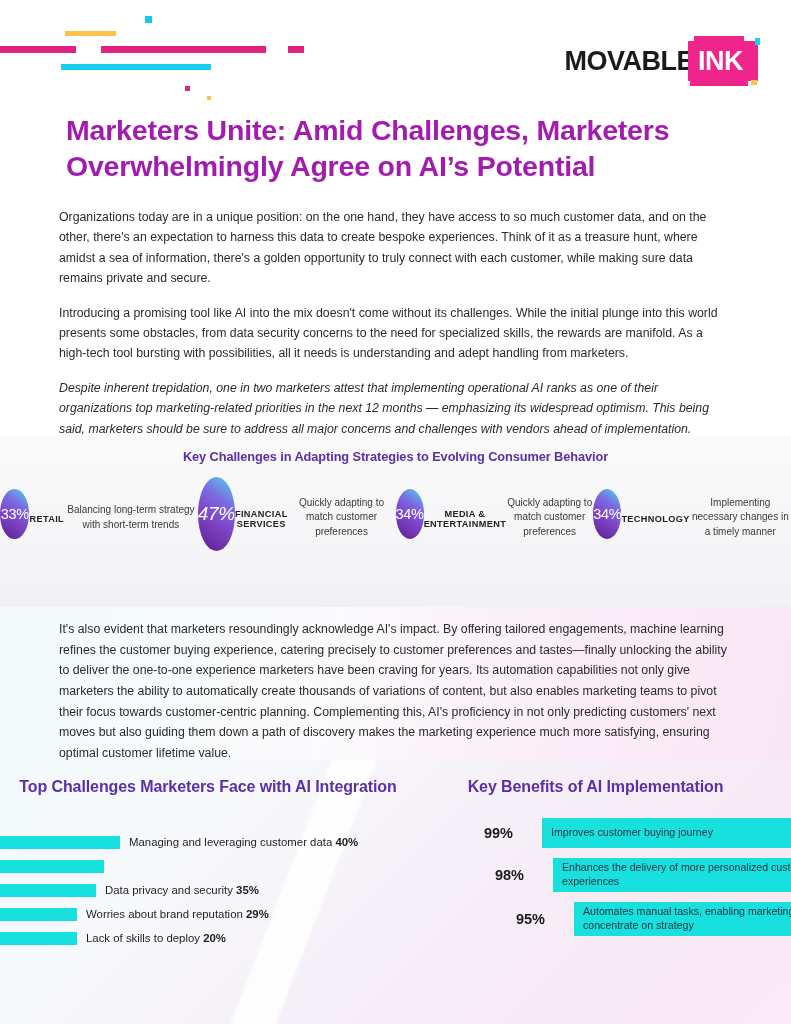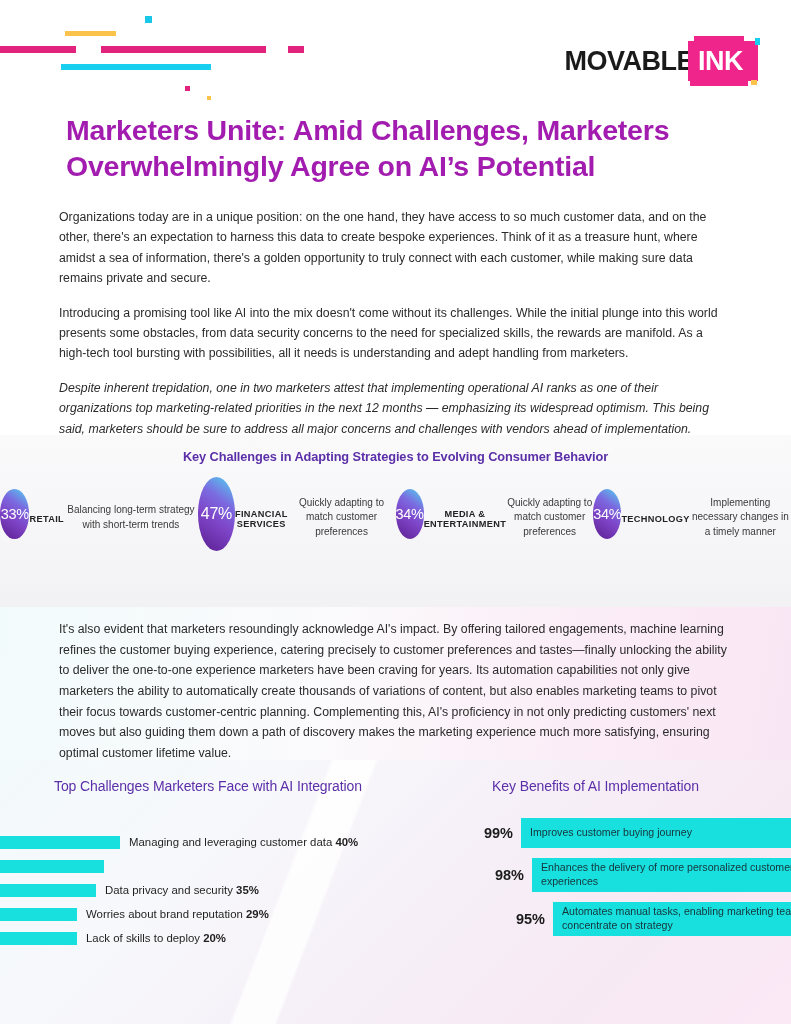--- a/index.html
+++ b/index.html
@@ -157,21 +157,21 @@
     display: flex;
     align-items: center;
     justify-content: center;
     background: linear-gradient(215deg, #4FD6F0 0%, #7B6BE0 32%, #7E45C8 58%, #5B1E8F 100%);
     color: #ffffff;
     font-family: "Liberation Sans", sans-serif;
     font-weight: 400;
     letter-spacing: -0.3px;
   }
   .bubble.sm { width: 50px; height: 50px; font-size: 14.5px; }
-  .bubble.lg { width: 74px; height: 74px; font-size: 16px; }
+  .bubble.lg { width: 74px; height: 74px; font-size: 19px; font-style: italic; }
   .bubble-pad-sm { height: 12px; }
   .bubble-pad-lg { height: 0px; }
   .circle-sector {
     margin-top: 10px;
     font-family: "Liberation Sans", sans-serif;
     font-weight: 700;
     font-size: 9.2px;
     letter-spacing: 0.35px;
     color: #222222;
     text-align: center;
@@ -218,22 +218,22 @@
     width: 42px; height: 420px;
     background: rgba(255,255,255,0.85);
     transform: rotate(21deg);
     transform-origin: top left;
     filter: blur(1px);
   }
 
   .chart-heading {
     position: absolute;
     font-family: "Liberation Sans", sans-serif;
-    font-weight: 400;
-    font-size: 14px;
+    font-weight: 700;
+    font-size: 16px;
     color: #5B2FA8;
     letter-spacing: -0.1px;
   }
   .chart-heading.left  { left: 0; top: 18px; width: 416px; text-align: center; }
   .chart-heading.right { left: 400px; top: 18px; width: 391px; text-align: center; }
 
   
   .lchart { position: absolute; left: 0; top: 70px; width: 420px; }
   .lrow {
     position: relative;
@@ -256,20 +256,21 @@
   }
   .llabel b { font-weight: 700; }
 
   
   .rchart { position: absolute; left: 400px; top: 58px; width: 391px; }
   .rrow {
     position: relative;
     display: flex;
     align-items: center;
     margin-bottom: 10px;
+    gap: 21px;
   }
   .rpct {
     font-family: "Liberation Sans", sans-serif;
     font-weight: 700;
     font-size: 14.5px;
     color: #1A1A1A;
     text-align: right;
     flex: 0 0 auto;
     padding-right: 8px;
   }

